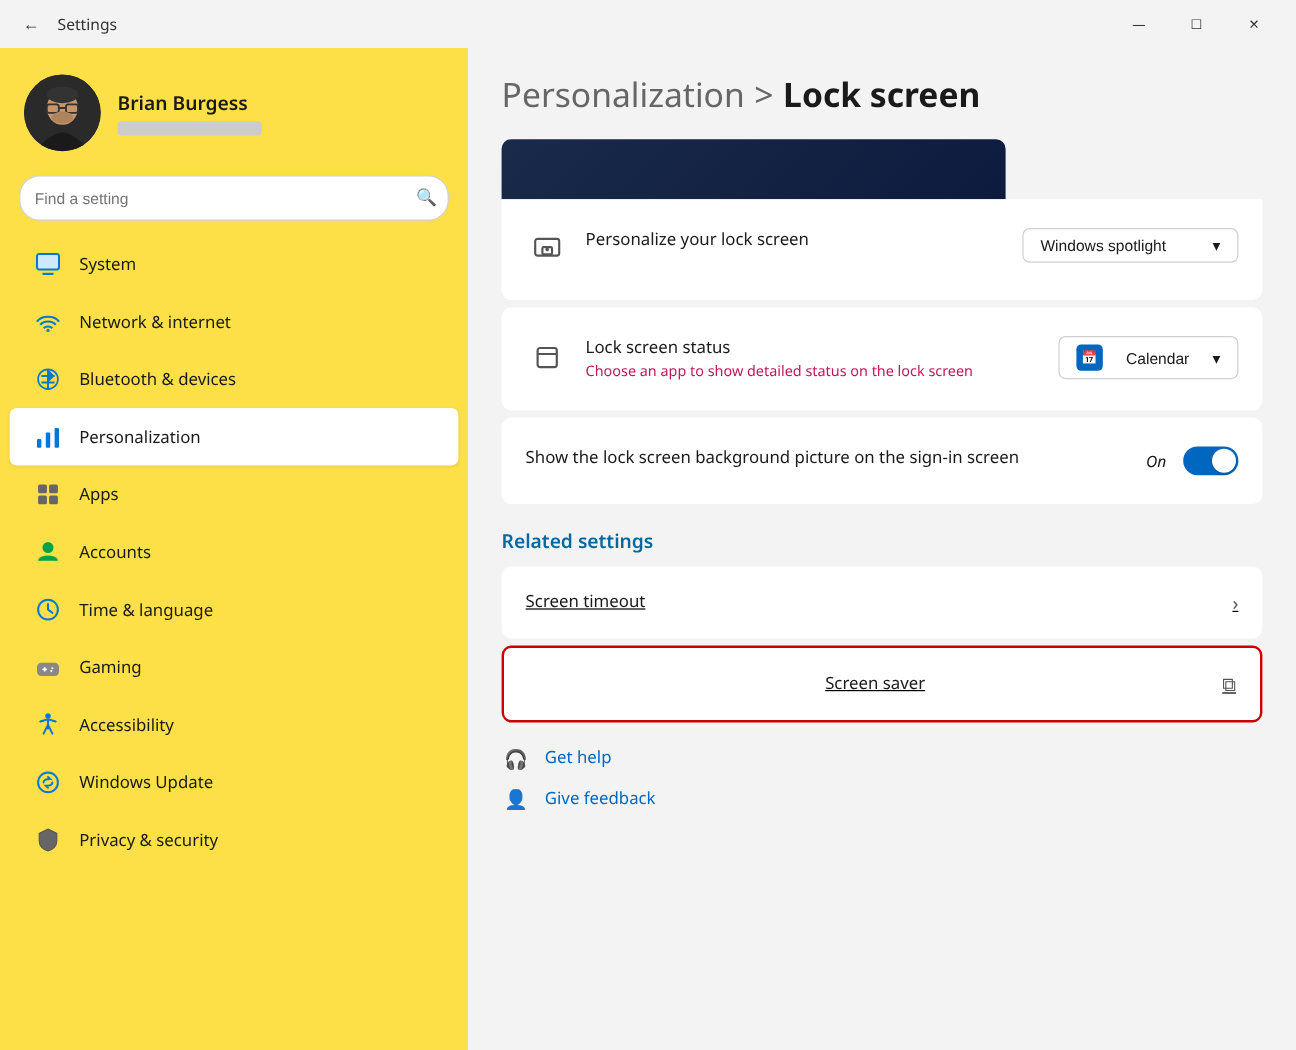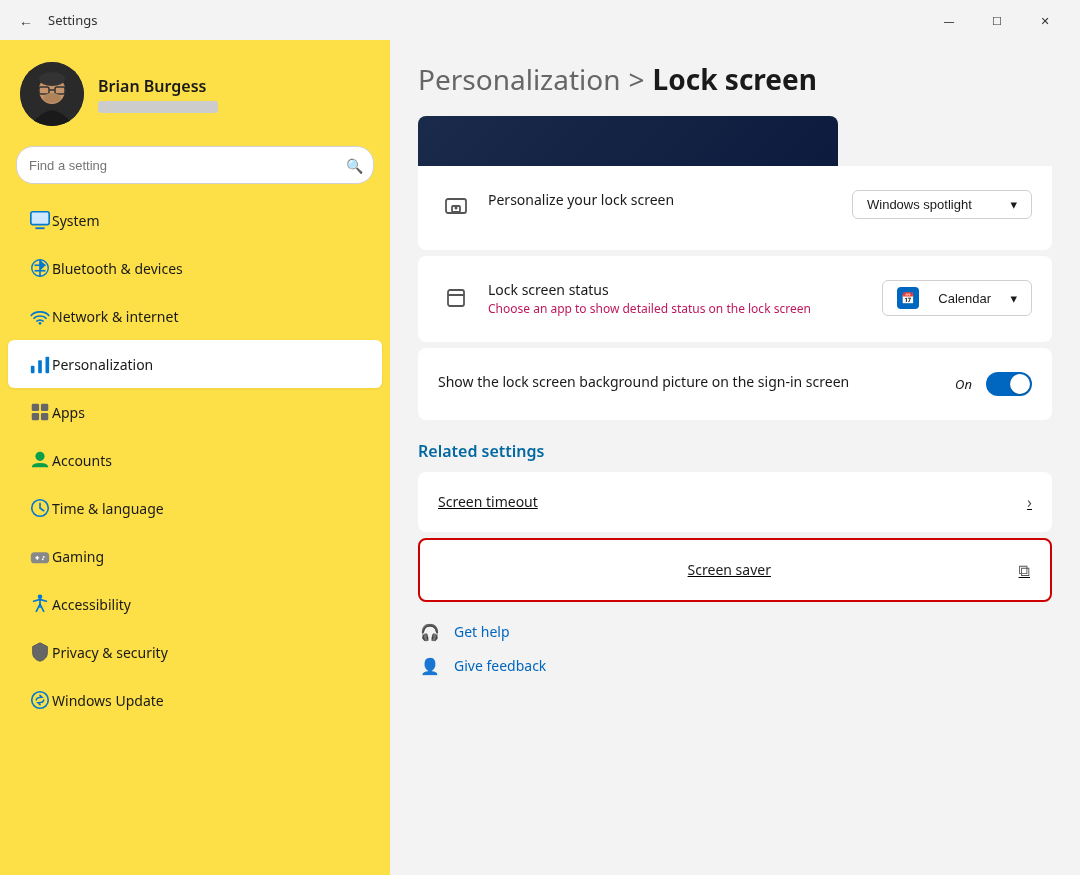--- a/index.html
+++ b/index.html
@@ -127,20 +127,21 @@
       top: 50%;
       transform: translateY(-50%);
       color: #666;
       font-size: 14px;
     }
 
     
     .nav-item {
       display: flex;
       align-items: center;
+      gap: 14px;
       padding: 10px 20px;
       cursor: pointer;
       border-radius: 6px;
       margin: 0 8px;
       min-height: 48px;
     }
     .nav-item.active {
       background: white;
       box-shadow: 0 1px 3px rgba(0,0,0,0.08);
     }
@@ -446,41 +447,41 @@
             <svg width="22" height="22" viewBox="0 0 24 24" fill="none">
               <rect x="2" y="3" width="20" height="14" rx="2" stroke="#0078d4" stroke-width="1.8" fill="#d0e8ff"></rect>
               <rect x="7" y="20" width="10" height="2" fill="#0078d4"></rect>
             </svg>
           </div>
     <span class="nav-label">System</span>
   </div>
         <div class="nav-item">
     <div class="nav-icon">
             <svg width="22" height="22" viewBox="0 0 24 24" fill="none">
+              <path d="M2 12 C6 6 18 6 22 12" stroke="#0078d4" stroke-width="1.8" fill="none"></path>
+              <path d="M5 15 C8 11 16 11 19 15" stroke="#0078d4" stroke-width="1.8" fill="none"></path>
+              <path d="M8 18 C10 16 14 16 16 18" stroke="#0078d4" stroke-width="1.8" fill="none"></path>
+              <circle cx="12" cy="20" r="1.5" fill="#0078d4"></circle>
+            </svg>
+          </div>
+    <span class="nav-label">Network &amp; internet</span>
+  </div>
+        <div class="nav-item">
+    <div class="nav-icon">
+            <svg width="22" height="22" viewBox="0 0 24 24" fill="none">
               <path d="M12 3 L18 9 L12 15 L12 3Z" fill="#0078d4"></path>
               <path d="M12 15 L18 21 L12 15Z" fill="#0078d4"></path>
               <path d="M12 3 L12 21" stroke="#0078d4" stroke-width="1.8"></path>
               <path d="M6 9 L18 9" stroke="#0078d4" stroke-width="1.8"></path>
               <path d="M6 15 L18 15" stroke="#0078d4" stroke-width="1.8"></path>
               <circle cx="12" cy="12" r="9" stroke="#0078d4" stroke-width="1.5" fill="none"></circle>
             </svg>
           </div>
     <span class="nav-label">Bluetooth &amp; devices</span>
   </div>
-        <div class="nav-item">
-    <div class="nav-icon">
-            <svg width="22" height="22" viewBox="0 0 24 24" fill="none">
-              <path d="M2 12 C6 6 18 6 22 12" stroke="#0078d4" stroke-width="1.8" fill="none"></path>
-              <path d="M5 15 C8 11 16 11 19 15" stroke="#0078d4" stroke-width="1.8" fill="none"></path>
-              <path d="M8 18 C10 16 14 16 16 18" stroke="#0078d4" stroke-width="1.8" fill="none"></path>
-              <circle cx="12" cy="20" r="1.5" fill="#0078d4"></circle>
-            </svg>
-          </div>
-    <span class="nav-label">Network &amp; internet</span>
-  </div>
         <div class="nav-item active">
     <div class="nav-icon">
             <svg width="22" height="22" viewBox="0 0 24 24" fill="none">
               <rect x="2" y="14" width="4" height="8" fill="#0078d4" rx="1"></rect>
               <rect x="10" y="8" width="4" height="14" fill="#0078d4" rx="1"></rect>
               <rect x="18" y="4" width="4" height="18" fill="#0078d4" rx="1"></rect>
             </svg>
           </div>
     <span class="nav-label">Personalization</span>
   </div>
@@ -533,33 +534,33 @@
               <path d="M12 7 L12 16" stroke="#0078d4" stroke-width="1.8"></path>
               <path d="M12 12 L8 20" stroke="#0078d4" stroke-width="1.8" stroke-linecap="round"></path>
               <path d="M12 12 L16 20" stroke="#0078d4" stroke-width="1.8" stroke-linecap="round"></path>
             </svg>
           </div>
     <span class="nav-label">Accessibility</span>
   </div>
         <div class="nav-item">
     <div class="nav-icon">
             <svg width="22" height="22" viewBox="0 0 24 24" fill="none">
-              <path d="M12 2 L20 6 L20 13 C20 17.5 16.5 21 12 22 C7.5 21 4 17.5 4 13 L4 6 Z" fill="#666" stroke="#555" stroke-width="1"></path>
-            </svg>
-          </div>
-    <span class="nav-label">Privacy &amp; security</span>
-  </div>
-        <div class="nav-item">
-    <div class="nav-icon">
-            <svg width="22" height="22" viewBox="0 0 24 24" fill="none">
               <circle cx="12" cy="12" r="9" stroke="#0078d4" stroke-width="1.8"></circle>
               <path d="M8 12 C8 9 14 9 14 9 L12 7 M16 12 C16 15 10 15 10 15 L12 17" stroke="#0078d4" stroke-width="1.8" stroke-linecap="round" fill="none"></path>
             </svg>
           </div>
     <span class="nav-label">Windows Update</span>
+  </div>
+        <div class="nav-item">
+    <div class="nav-icon">
+            <svg width="22" height="22" viewBox="0 0 24 24" fill="none">
+              <path d="M12 2 L20 6 L20 13 C20 17.5 16.5 21 12 22 C7.5 21 4 17.5 4 13 L4 6 Z" fill="#666" stroke="#555" stroke-width="1"></path>
+            </svg>
+          </div>
+    <span class="nav-label">Privacy &amp; security</span>
   </div>
       </div>
 
   </div>
 
   <div class="content">
 
     <div class="page-header">
       <span class="page-header-parent">Personalization</span>
       <span class="page-header-sep">&gt;</span>

